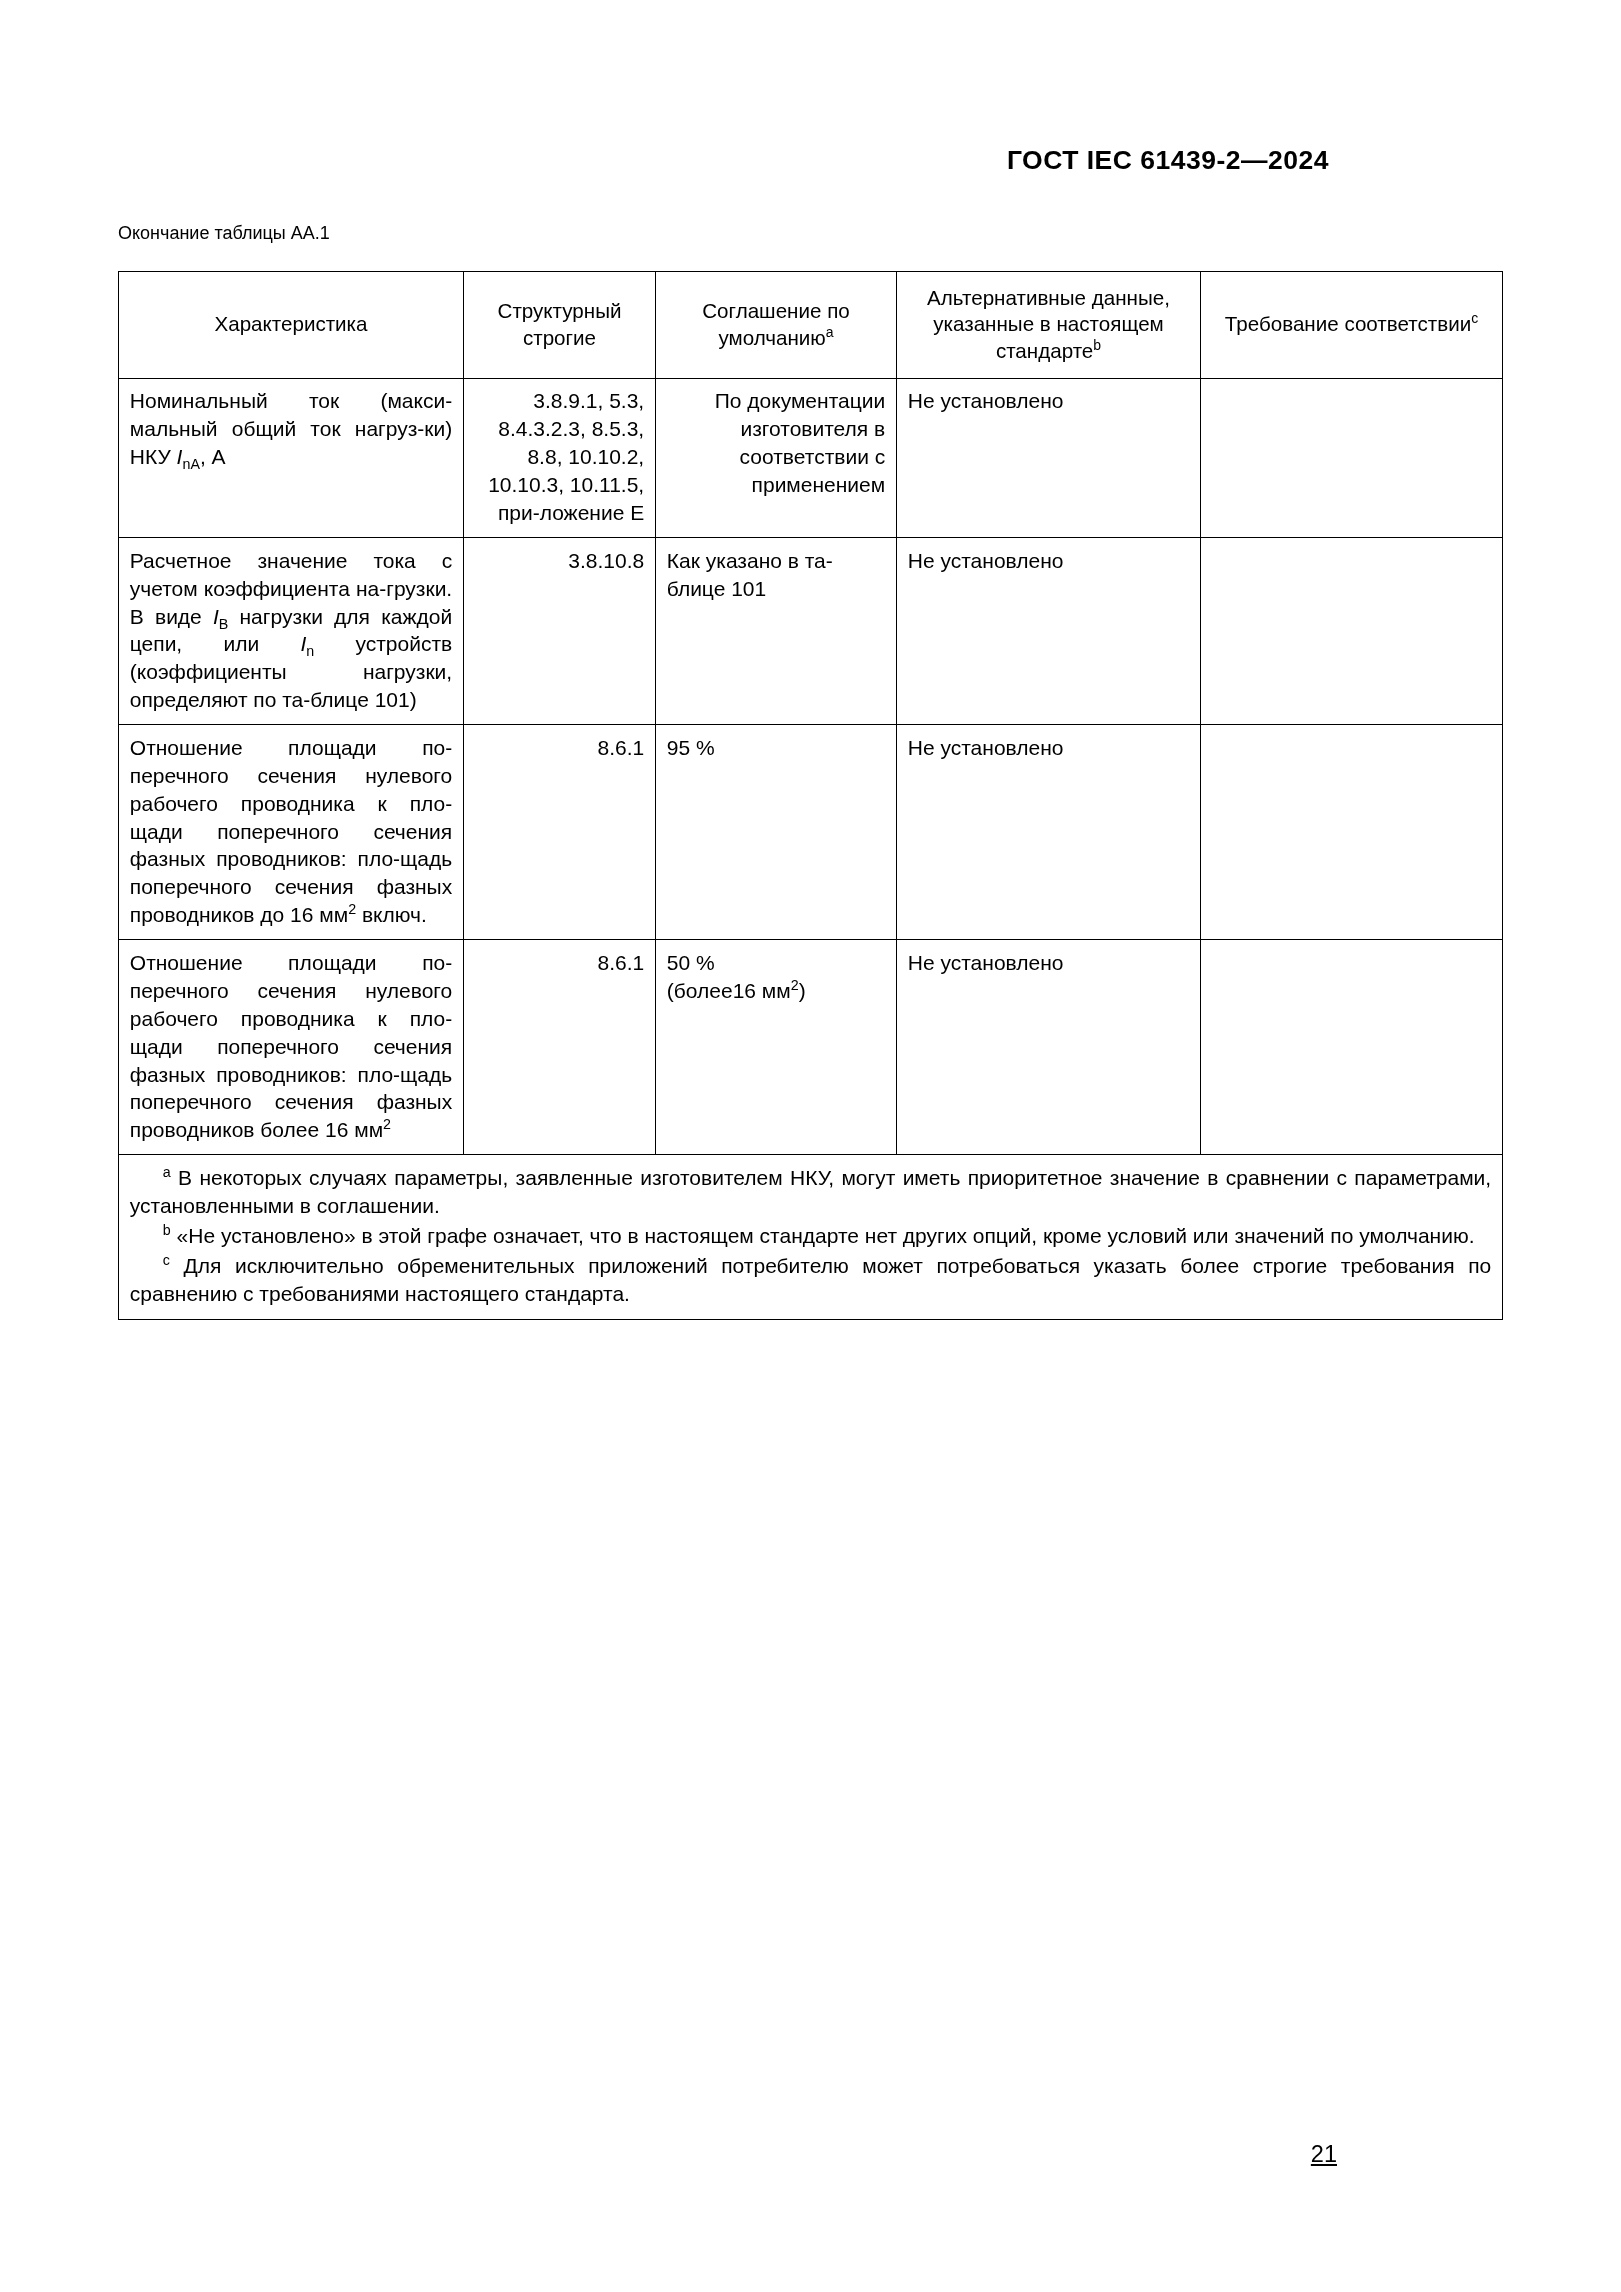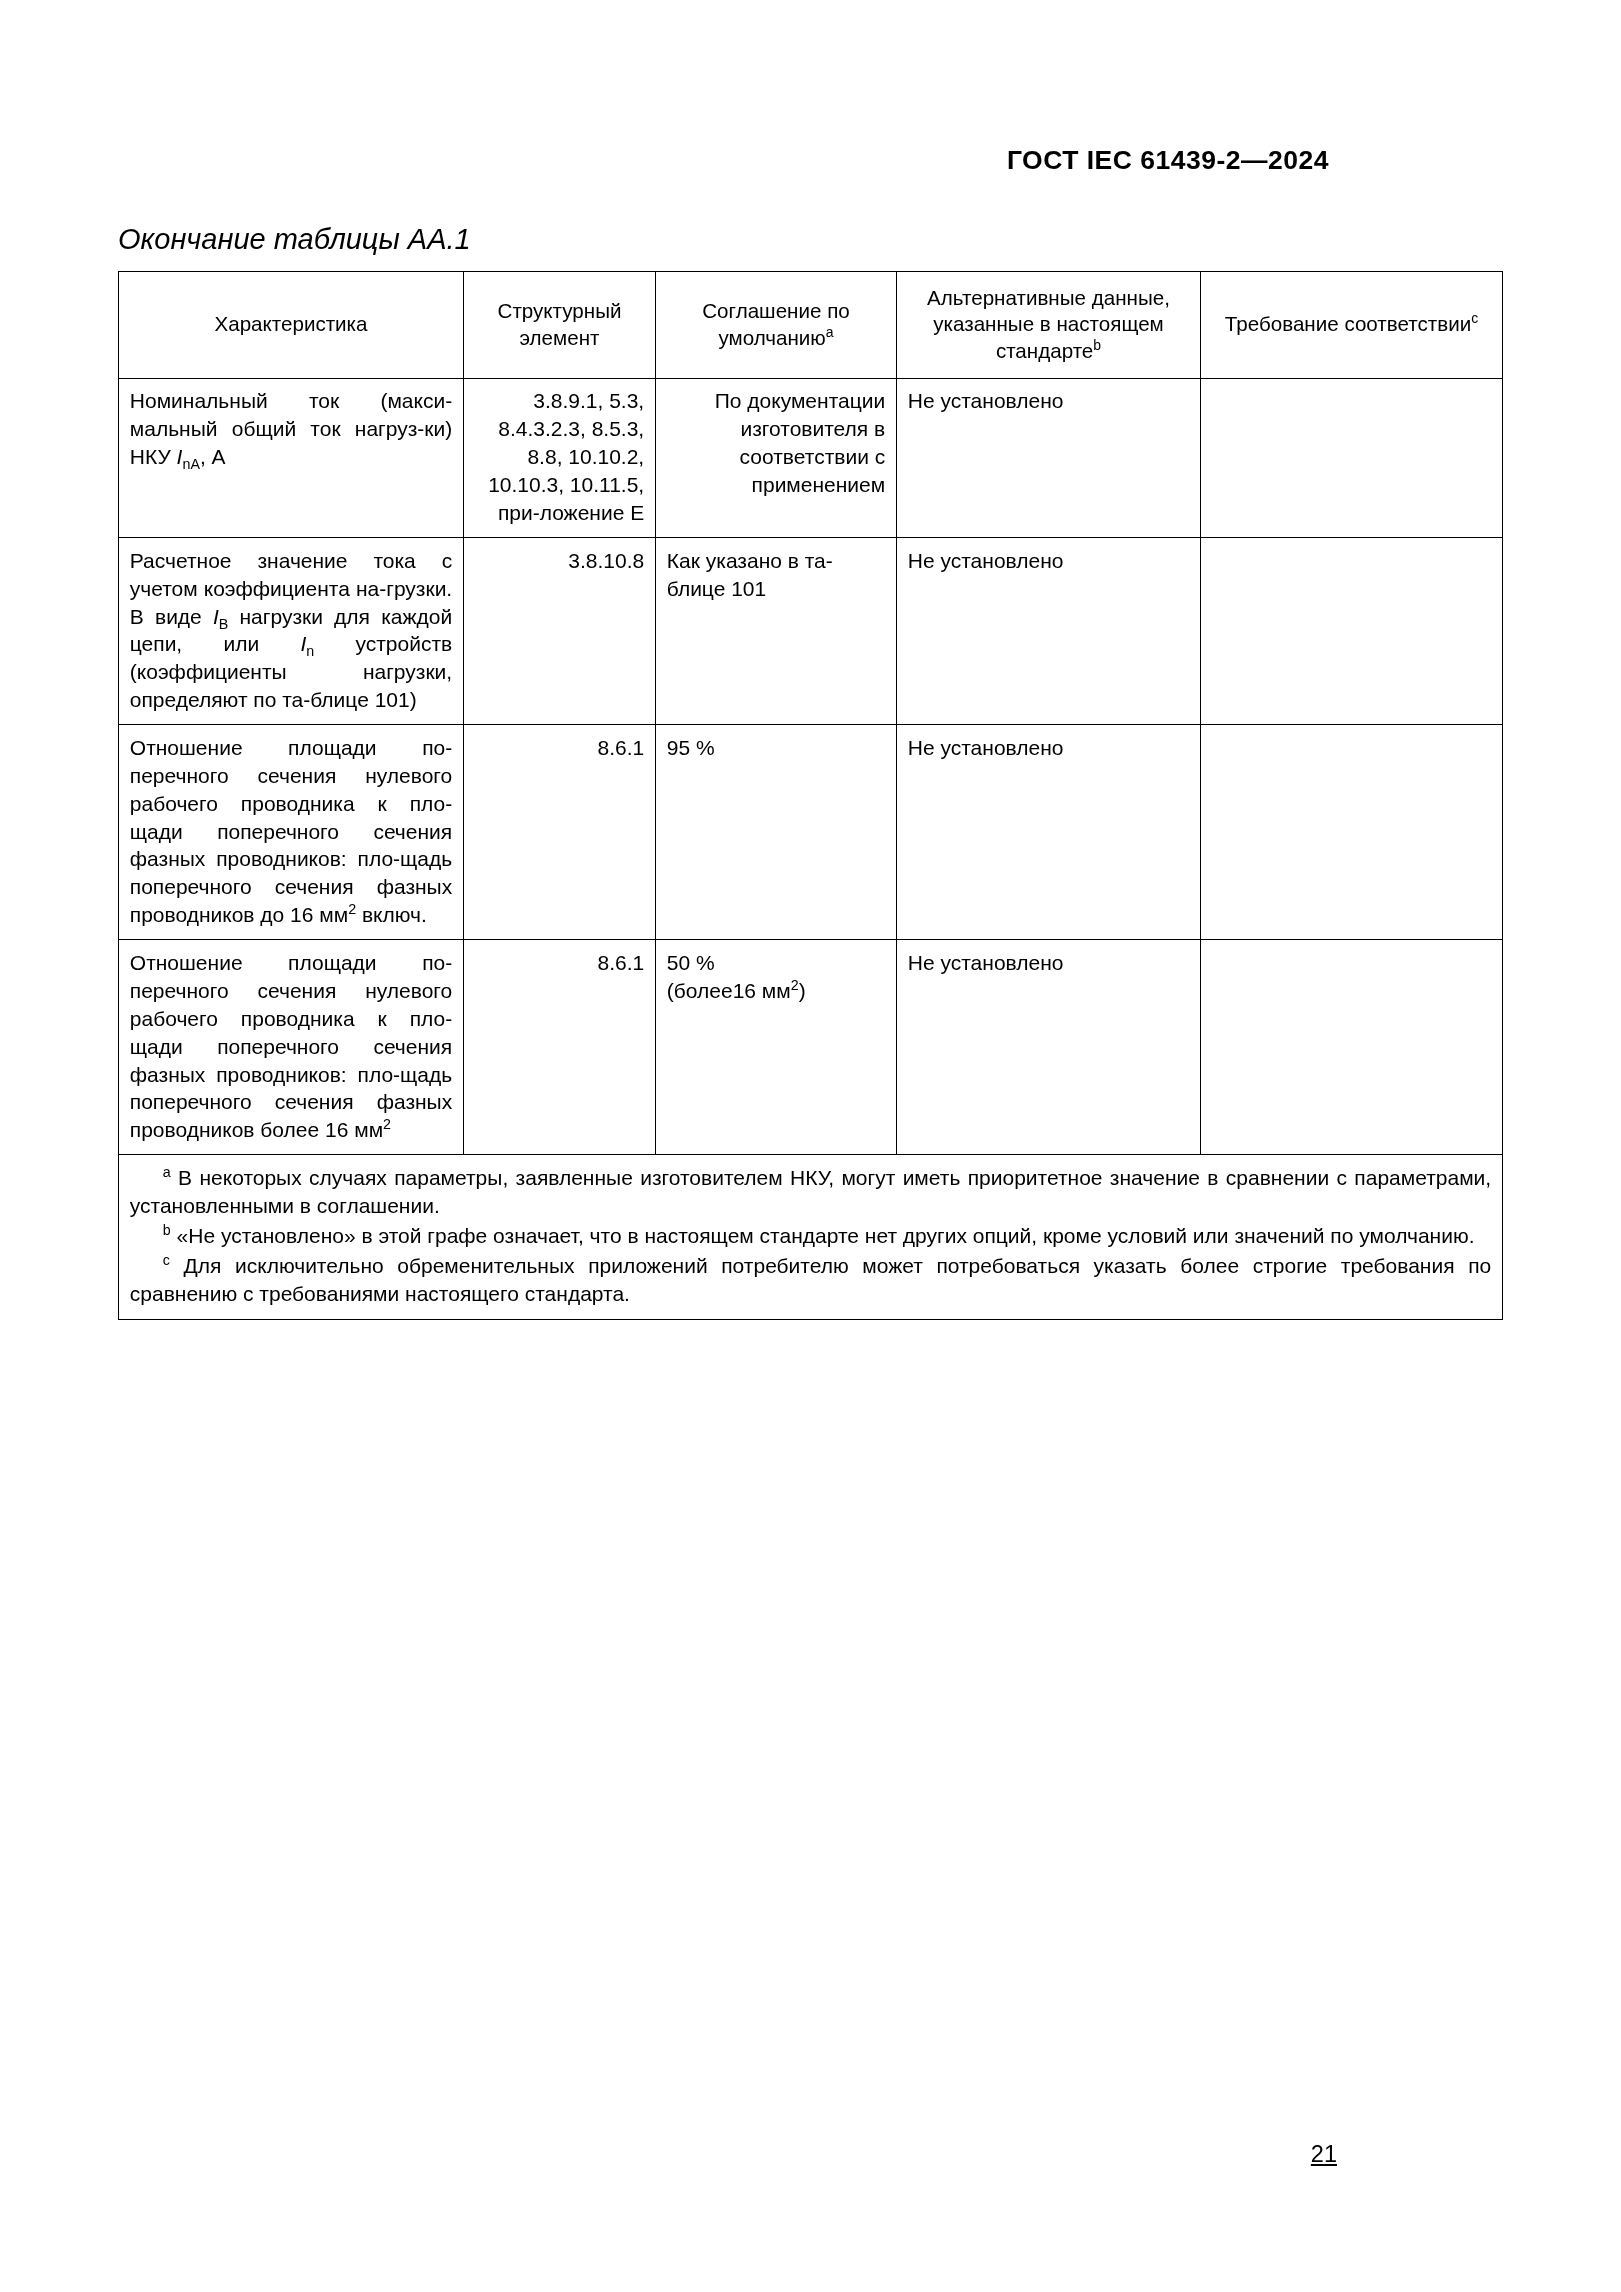--- a/index.html
+++ b/index.html
@@ -26,22 +26,21 @@
     top: 145px;
     right: 120px;
     font-size: 26.5px;
     font-weight: bold;
     letter-spacing: 0.5px;
   }
   .table-caption {
     position: absolute;
     top: 223px;
     left: 118px;
-    font-size: 29px;
-    font-style: italic;
+    font-size: 18px;
   }
   table.main {
     position: absolute;
     top: 271px;
     left: 118px;
     width: 1384px;
     border-collapse: collapse;
     table-layout: fixed;
   }
   table.main td, table.main th {
@@ -122,21 +121,21 @@
         <col class="col3">
         <col class="col4">
         <col class="col5">
     </colgroup>
     <thead>
       <tr>
         <th>
           <span>Характеристика</span>
         </th>
         <th>
-          <span>Структурный элемент</span>
+          <span>Структурный строгие</span>
         </th>
         <th>
           <span>Соглашение по умолчанию</span><sup>a</sup>
         </th>
         <th>
           <span>Альтернативные данные, указанные в настоящем стандарте</span><sup>b</sup>
         </th>
         <th>
           <span>Требование соответствии</span><sup>c</sup>
         </th>

